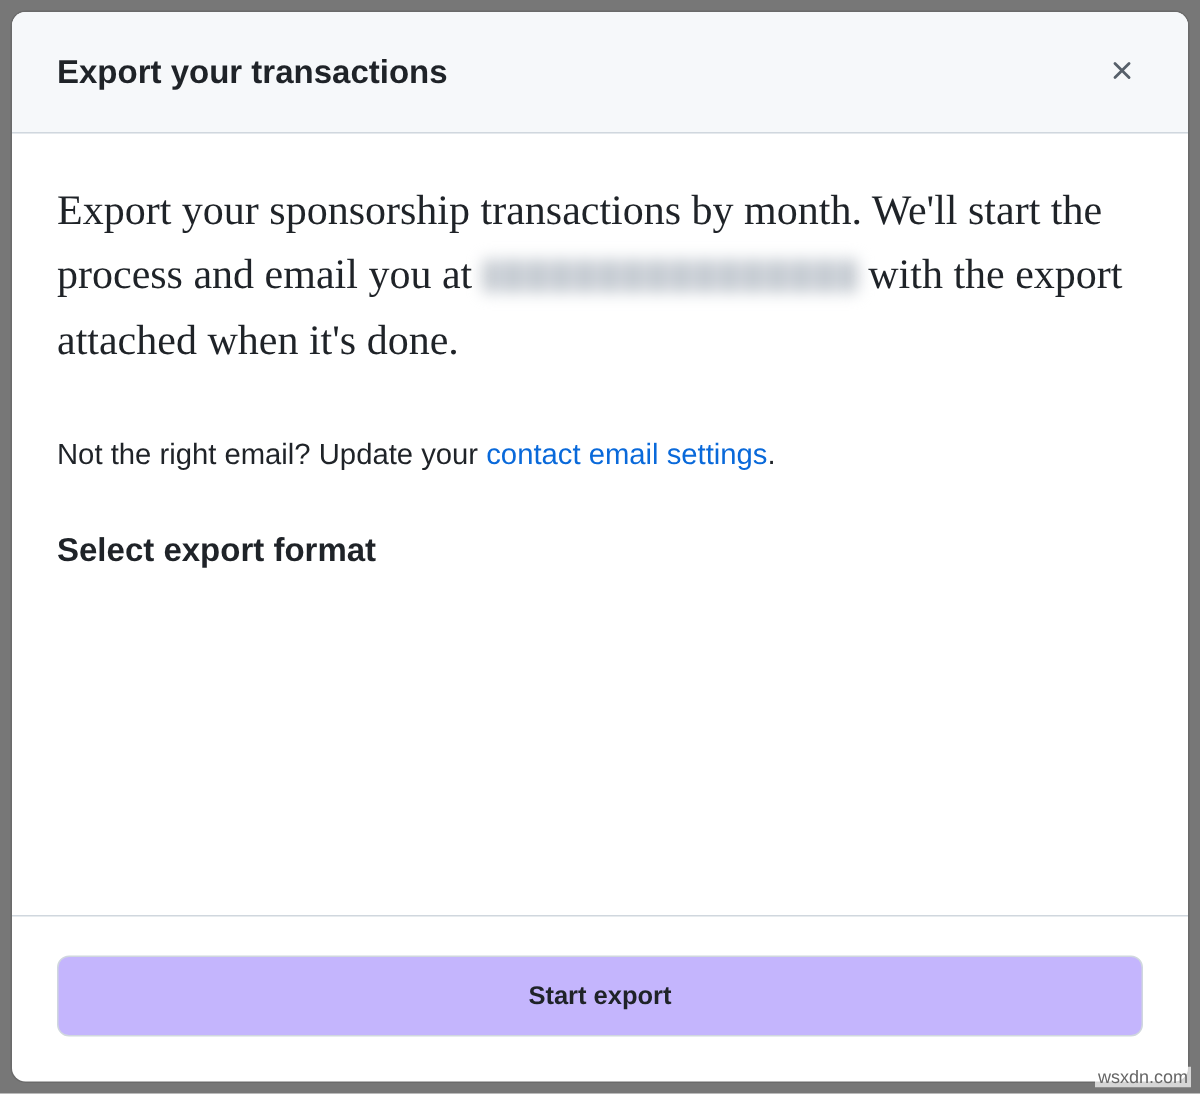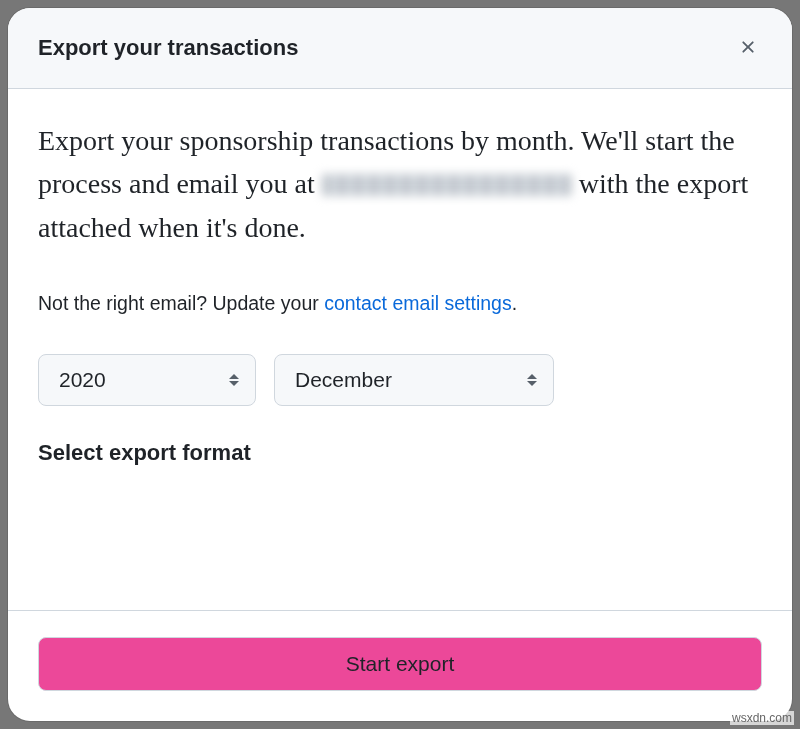--- a/index.html
+++ b/index.html
@@ -9,21 +9,21 @@
       width: 800px;
       height: 729px;
       display: flex;
       align-items: center;
       justify-content: center;
     }
     .modal {
       width: 784px;
       height: 713px;
       background: #fff;
-      border-radius: 22px;
+      border-radius: 9px;
       overflow: hidden;
       display: flex;
       flex-direction: column;
       box-shadow: 0 0 0 1px rgba(0,0,0,.1);
     }
     .modal-header {
       background: #f6f8fa;
       padding: 26px 30px 26px 30px;
       border-bottom: 1px solid #d0d7de;
       display: flex;
@@ -122,24 +122,24 @@
     }
     .caret .up { border-bottom: 5px solid #57606a; }
     .caret .down { border-top: 5px solid #57606a; }
     .modal-footer {
       border-top: 1px solid #d0d7de;
       padding: 26px 30px 30px 30px;
     }
     .start-btn {
       width: 100%;
       height: 54px;
-      font-size: 21px;
-      font-weight: 400;
+      font-size: 17px;
+      font-weight: 700;
       color: #1f2328;
-      background: #ec4899;
+      background: #c4b5fd;
       border: 1px solid #d0d7de;
       border-radius: 8px;
       cursor: pointer;
     }
     .watermark {
       position: fixed;
       right: 6px;
       bottom: 4px;
       font-size: 12px;
       color: #666;
@@ -167,36 +167,20 @@
   <div class="modal-body">
 
     <p class="intro">
       <span>Export your sponsorship transactions by month. We'll start the process and email you at </span><span class="blurred"></span><span> with the export attached when it's done.</span>
     </p>
 
     <p class="helper">
       <span>Not the right email? Update your </span><a href="#">contact email settings</a><span>.</span>
     </p>
 
-    <div class="select-row">
-      <div class="select">
-        <span>2020</span>
-        <span class="caret">
-            <span class="tri up"></span>
-            <span class="tri down"></span>
-          </span>
-      </div>
-      <div class="select month">
-        <span>December</span>
-        <span class="caret">
-            <span class="tri up"></span>
-            <span class="tri down"></span>
-          </span>
-      </div>
-    </div>
 
     <div class="section-label">Select export format</div>
 
   </div>
 
   <div class="modal-footer">
     <button class="start-btn">Start export</button>
   </div>
 
 </div>

